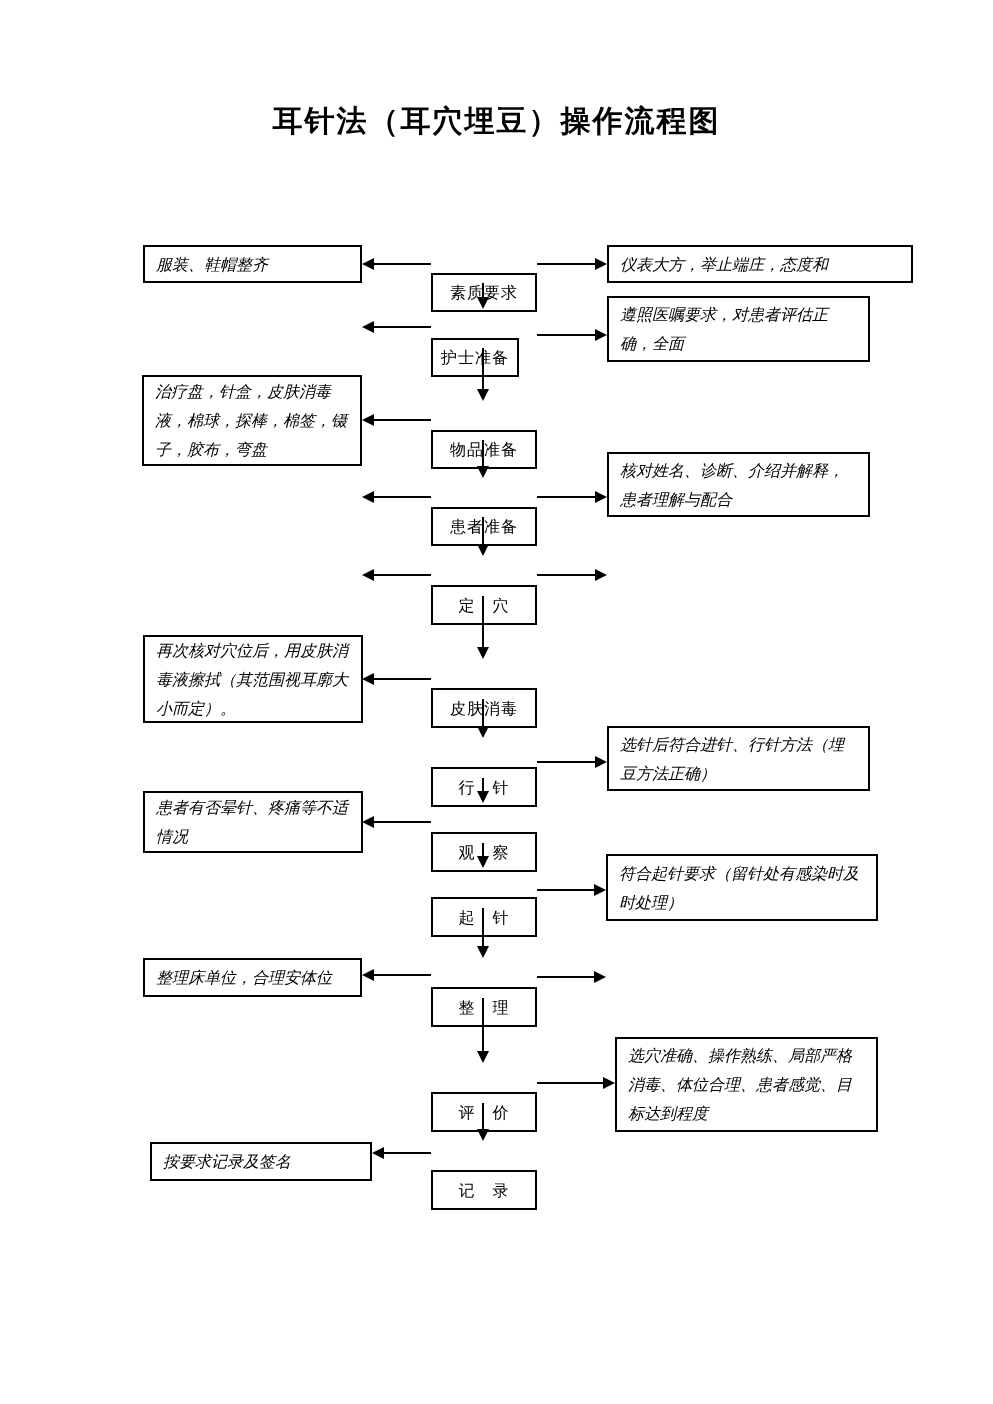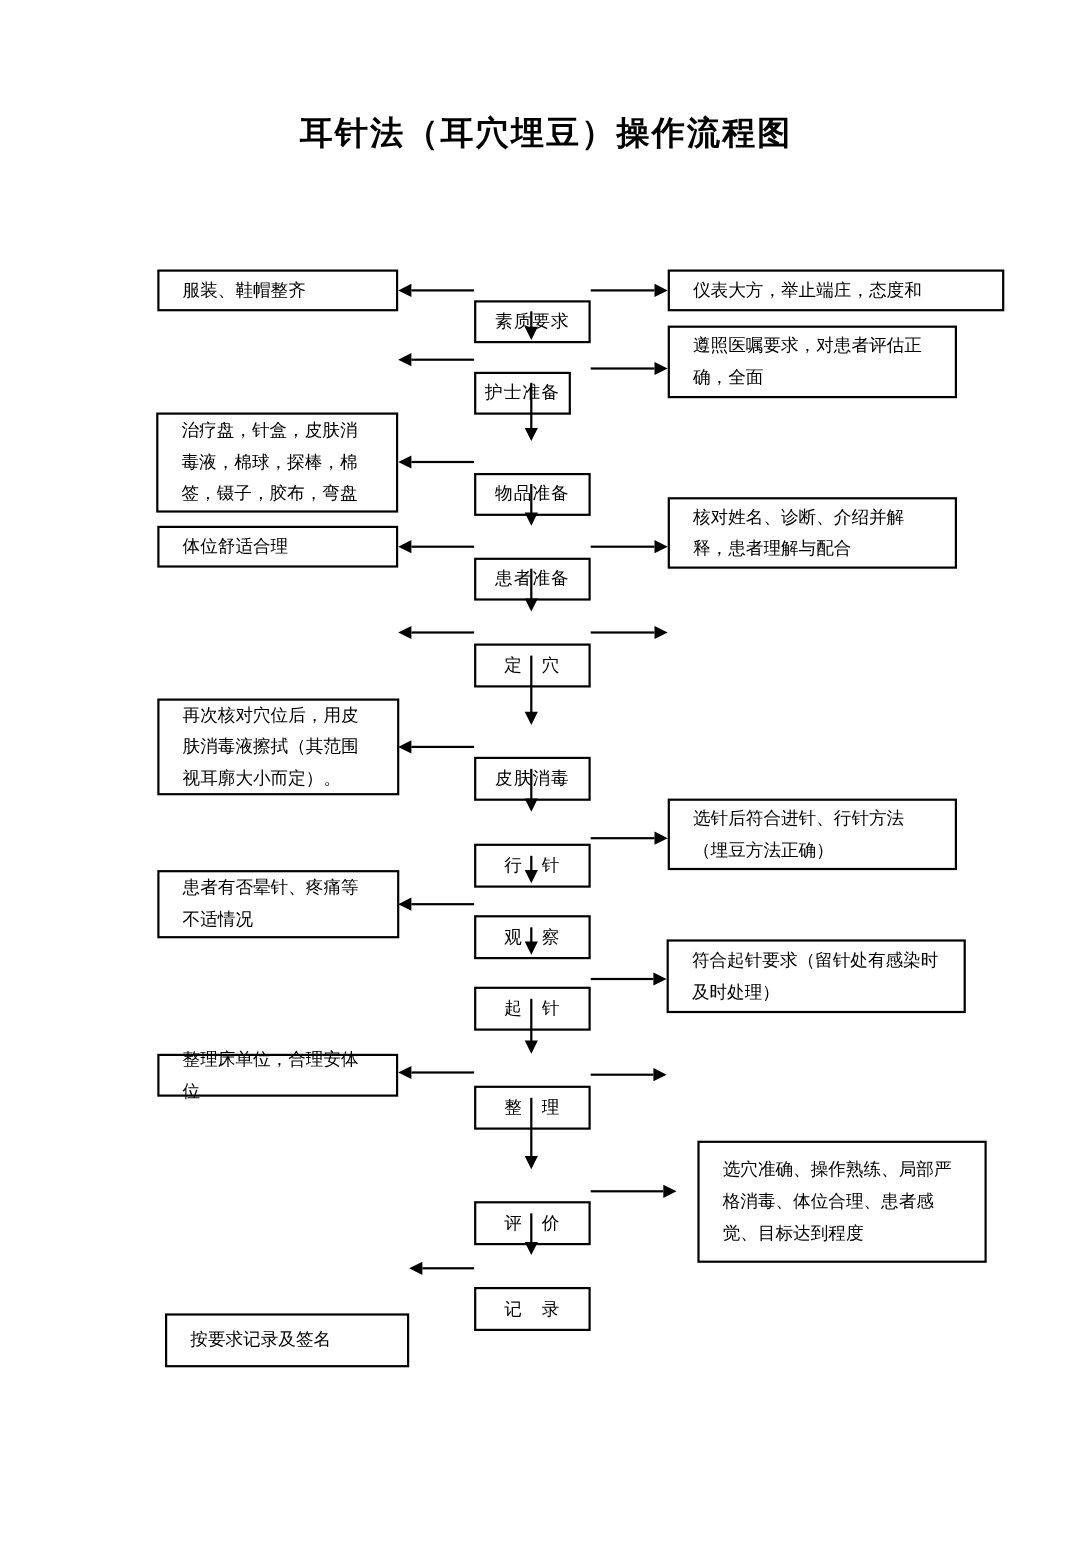--- a/index.html
+++ b/index.html
@@ -10,21 +10,21 @@
   #page{position:absolute;left:0;top:0;width:993px;height:1404px;background:#fff;}
   .title{
     position:absolute;left:0;top:101px;width:993px;height:42px;
     text-align:center;font-size:30px;font-weight:bold;letter-spacing:2px;
   }
   .box{
     position:absolute;border:2px solid #000;background:#fff;box-sizing:border-box;
     display:flex;align-items:center;font-size:16px;line-height:29px;
   }
   .cnode{justify-content:center;text-align:center;letter-spacing:1px;margin-top:29px;}
-  .lnote,.rnote{padding:2px 21px;text-align:left;}
+  .lnote,.rnote{padding:2px 11px;text-align:left;font-style:italic;}
   .hline{position:absolute;height:2px;background:#000;}
   .vline{position:absolute;width:2px;background:#000;}
   .arr-l{position:absolute;width:0;height:0;border-top:6px solid transparent;border-bottom:6px solid transparent;border-right:12px solid #000;}
   .arr-r{position:absolute;width:0;height:0;border-top:6px solid transparent;border-bottom:6px solid transparent;border-left:12px solid #000;}
   .arr-d{position:absolute;width:0;height:0;border-left:6px solid transparent;border-right:6px solid transparent;border-top:12px solid #000;}
 </style>
 </head>
 <body>
 
 <div id="page">
@@ -39,32 +39,31 @@
   <div class="box cnode" style="left:431px;top:659px;width:106px;height:40px">皮肤消毒</div>
   <div class="box cnode" style="left:431px;top:738px;width:106px;height:40px">行　针</div>
   <div class="box cnode" style="left:431px;top:803px;width:106px;height:40px">观　察</div>
   <div class="box cnode" style="left:431px;top:868px;width:106px;height:40px">起　针</div>
   <div class="box cnode" style="left:431px;top:958px;width:106px;height:40px">整　理</div>
   <div class="box cnode" style="left:431px;top:1063px;width:106px;height:40px">评　价</div>
   <div class="box cnode" style="left:431px;top:1141px;width:106px;height:40px">记　录</div>
 
   <div class="box lnote" style="left:143px;top:245px;width:219px;height:38px">服装、鞋帽整齐</div>
   <div class="box lnote" style="left:142px;top:375px;width:220px;height:91px">治疗盘，针盒，皮肤消毒液，棉球，探棒，棉签，镊子，胶布，弯盘</div>
-  <div class="box lnote" style="left:143px;top:478px;width:219px;height:38px">体位舒适合理</div>
   <div class="box lnote" style="left:143px;top:635px;width:220px;height:88px">再次核对穴位后，用皮肤消毒液擦拭（其范围视耳廓大小而定）。</div>
   <div class="box lnote" style="left:143px;top:791px;width:220px;height:62px">患者有否晕针、疼痛等不适情况</div>
   <div class="box lnote" style="left:143px;top:958px;width:219px;height:39px">整理床单位，合理安体位</div>
-  <div class="box lnote" style="left:150px;top:1194px;width:222px;height:49px">按要求记录及签名</div>
+  <div class="box lnote" style="left:150px;top:1142px;width:222px;height:39px">按要求记录及签名</div>
 
   <div class="box rnote" style="left:607px;top:245px;width:306px;height:38px">仪表大方，举止端庄，态度和</div>
   <div class="box rnote" style="left:607px;top:296px;width:263px;height:66px">遵照医嘱要求，对患者评估正确，全面</div>
   <div class="box rnote" style="left:607px;top:452px;width:263px;height:65px">核对姓名、诊断、介绍并解释，患者理解与配合</div>
   <div class="box rnote" style="left:607px;top:726px;width:263px;height:65px">选针后符合进针、行针方法（埋豆方法正确）</div>
   <div class="box rnote" style="left:606px;top:854px;width:272px;height:67px">符合起针要求（留针处有感染时及时处理）</div>
-  <div class="box rnote" style="left:634px;top:1037px;width:263px;height:111px">选穴准确、操作熟练、局部严格消毒、体位合理、患者感觉、目标达到程度</div>
+  <div class="box rnote" style="left:615px;top:1037px;width:263px;height:95px">选穴准确、操作熟练、局部严格消毒、体位合理、患者感觉、目标达到程度</div>
 
   <div class="vline" style="left:482px;top:283px;height:15px"></div>
   <div class="arr-d" style="left:477px;top:297px"></div>
   <div class="vline" style="left:482px;top:348px;height:42px"></div>
   <div class="arr-d" style="left:477px;top:389px"></div>
   <div class="vline" style="left:482px;top:440px;height:27px"></div>
   <div class="arr-d" style="left:477px;top:466px"></div>
   <div class="vline" style="left:482px;top:517px;height:28px"></div>
   <div class="arr-d" style="left:477px;top:544px"></div>
   <div class="vline" style="left:482px;top:596px;height:52px"></div>

